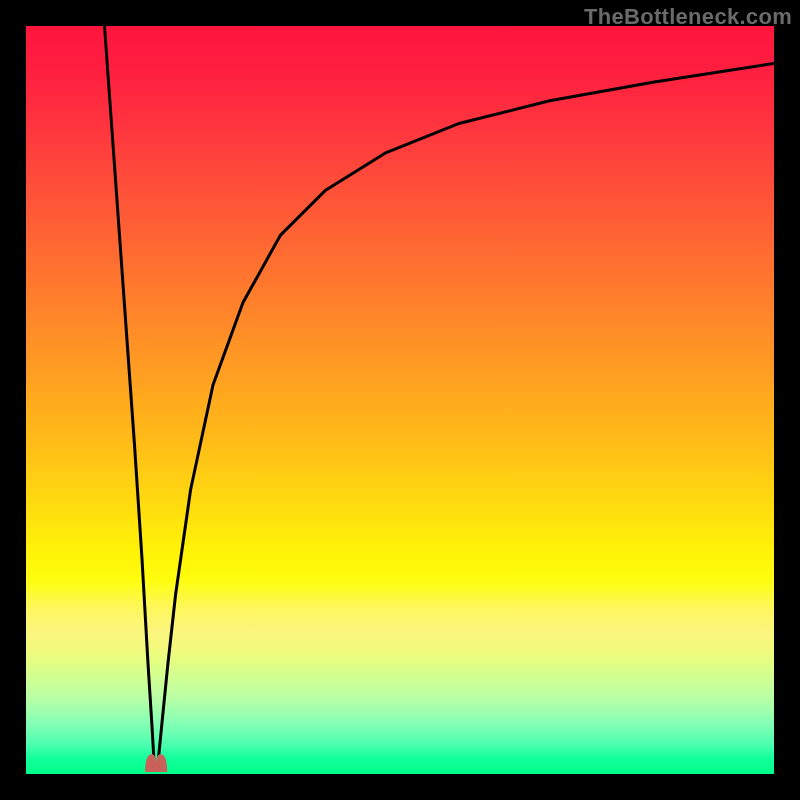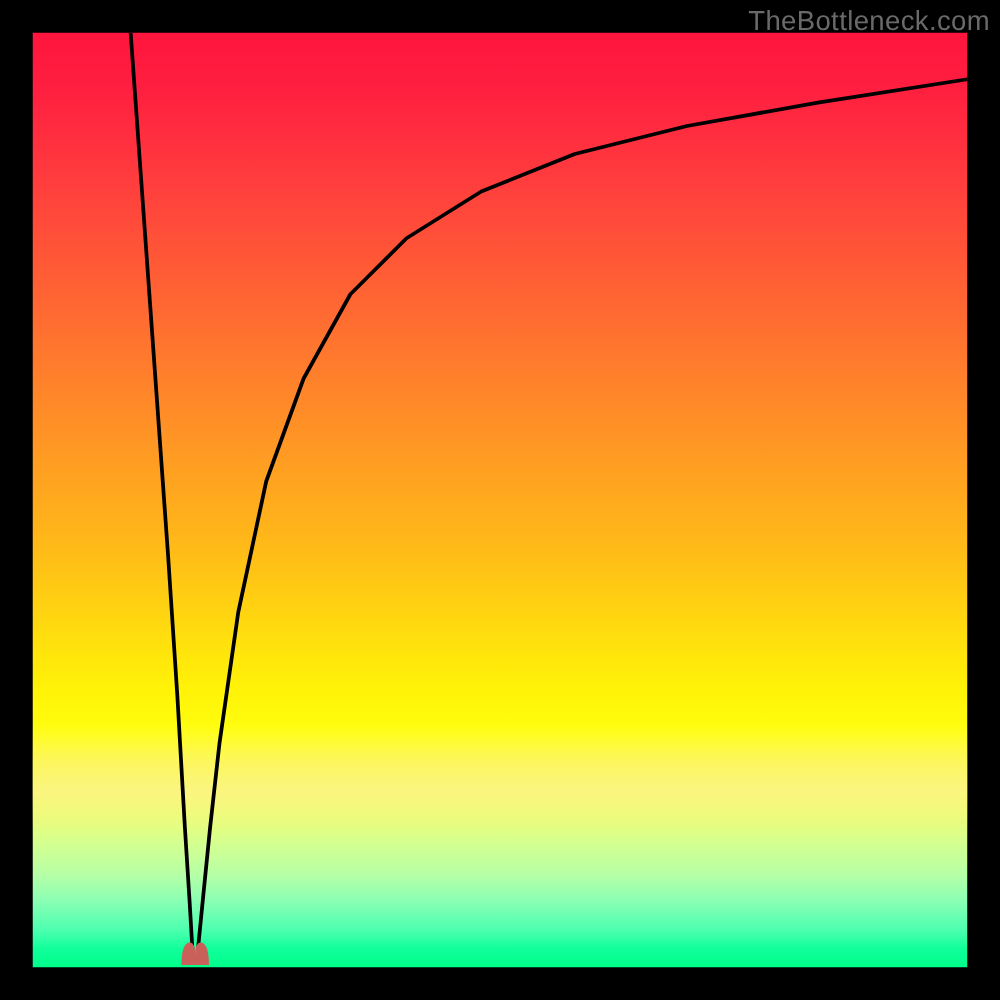--- a/index.html
+++ b/index.html
@@ -71,21 +71,21 @@
   .notch {
     fill: #c9615a;
     stroke: none;
   }
   .branding {
     position: absolute;
     top: 4px;
     right: 8px;
     font-family: Arial, Helvetica, sans-serif;
     font-size: 22px;
-    font-weight: 400;
+    font-weight: 700;
     color: #6a6a6a;
     letter-spacing: 0.3px;
   }
 </style>
 </head>
 <body>
 
 <div class="outer">
   <div class="branding">TheBottleneck.com</div>
 

